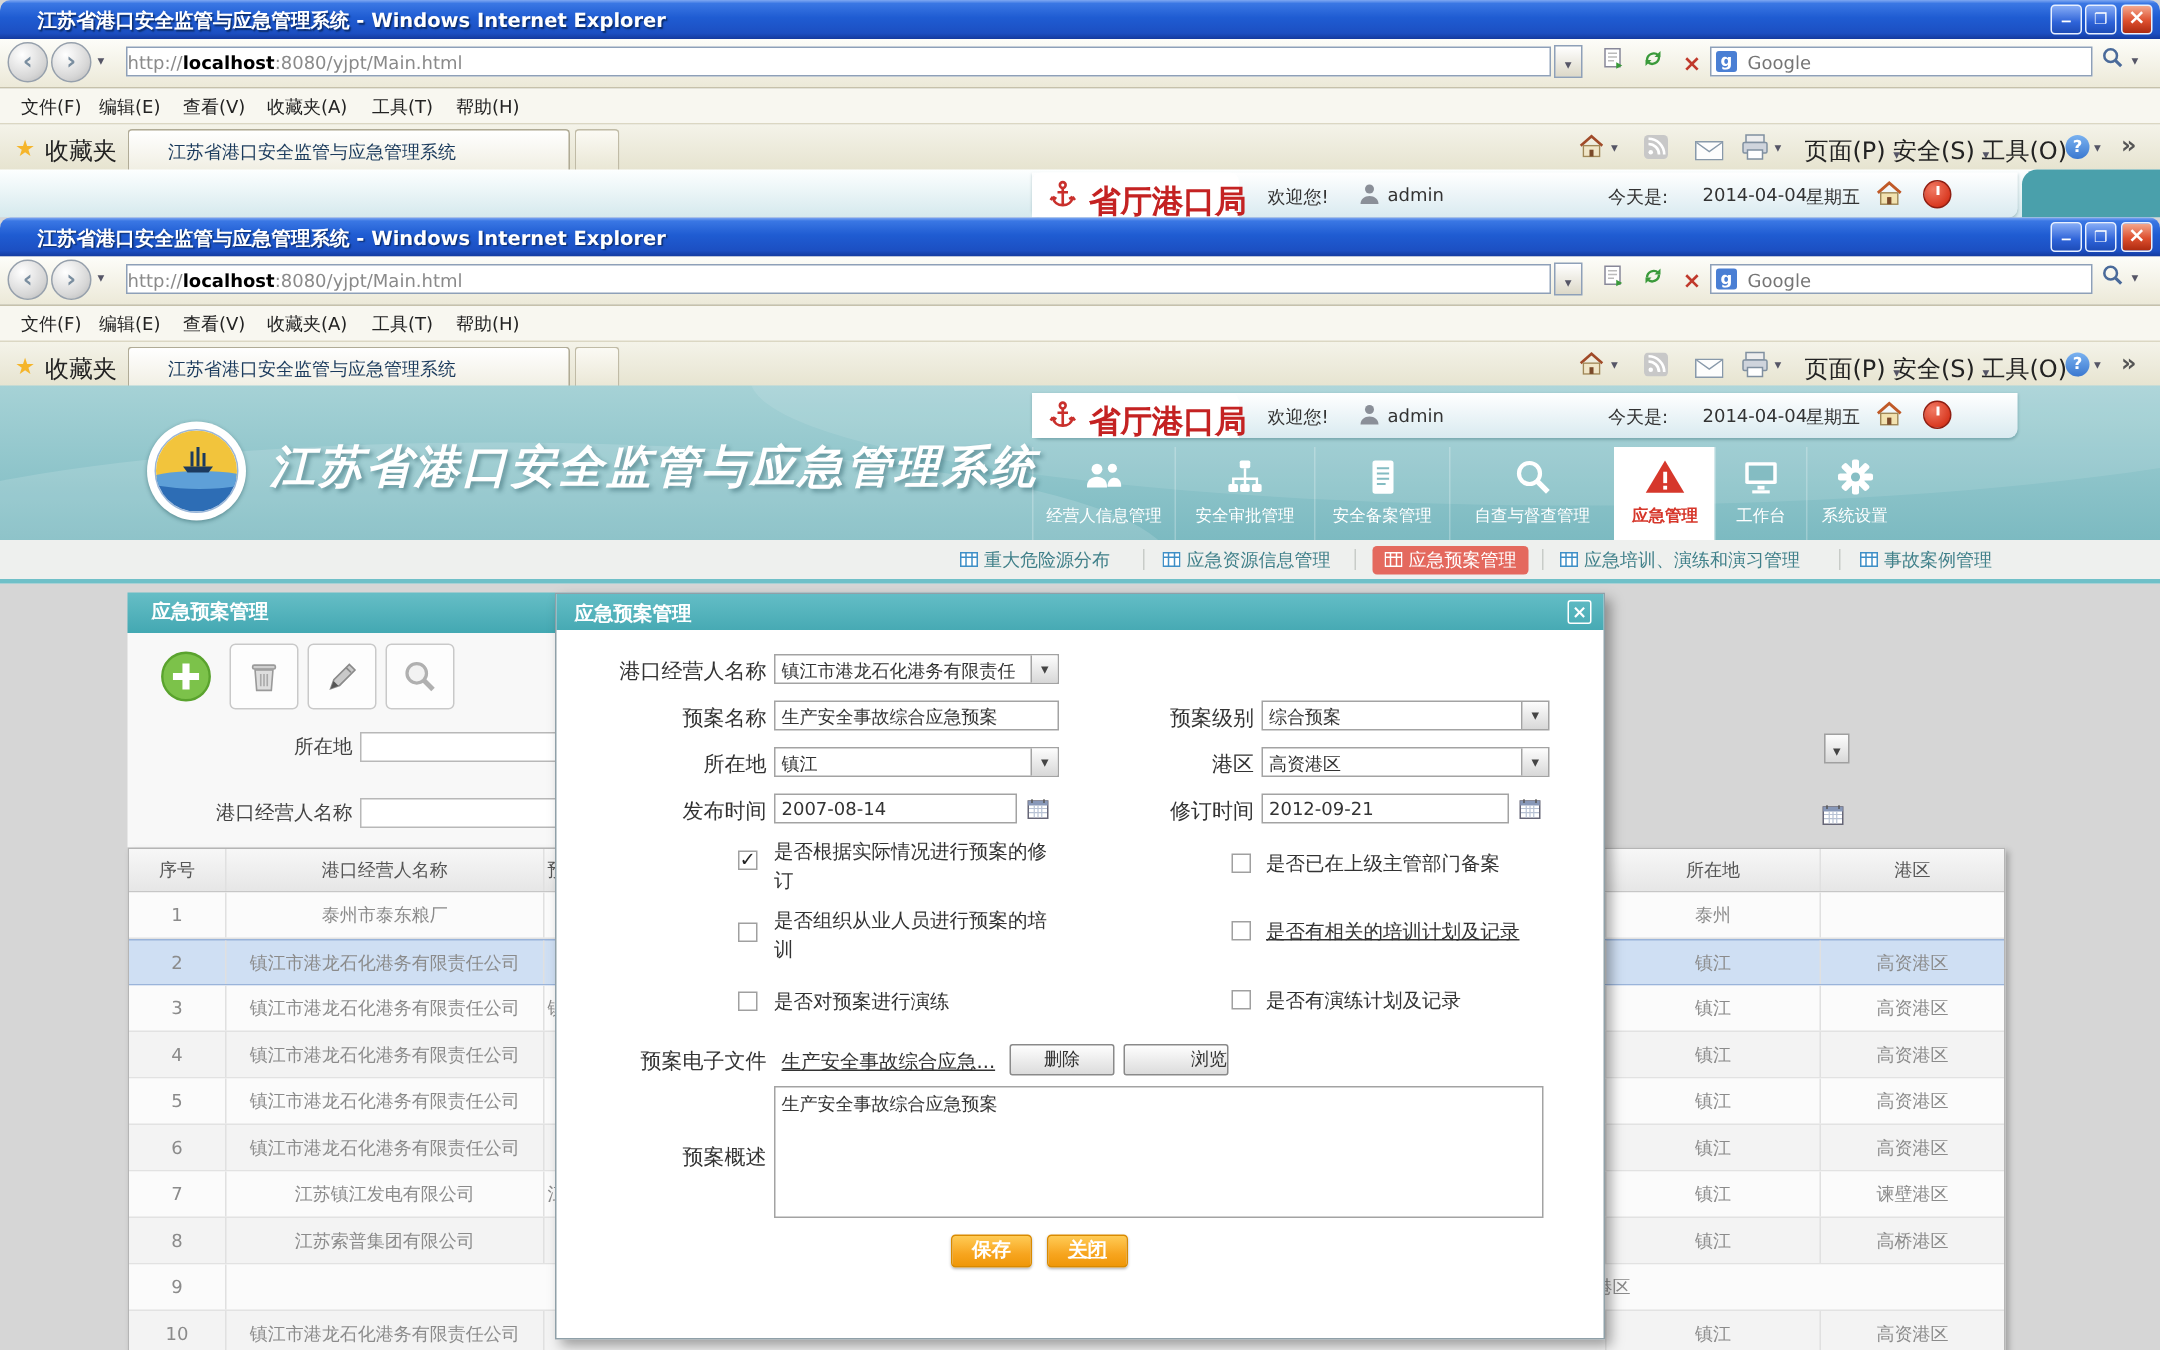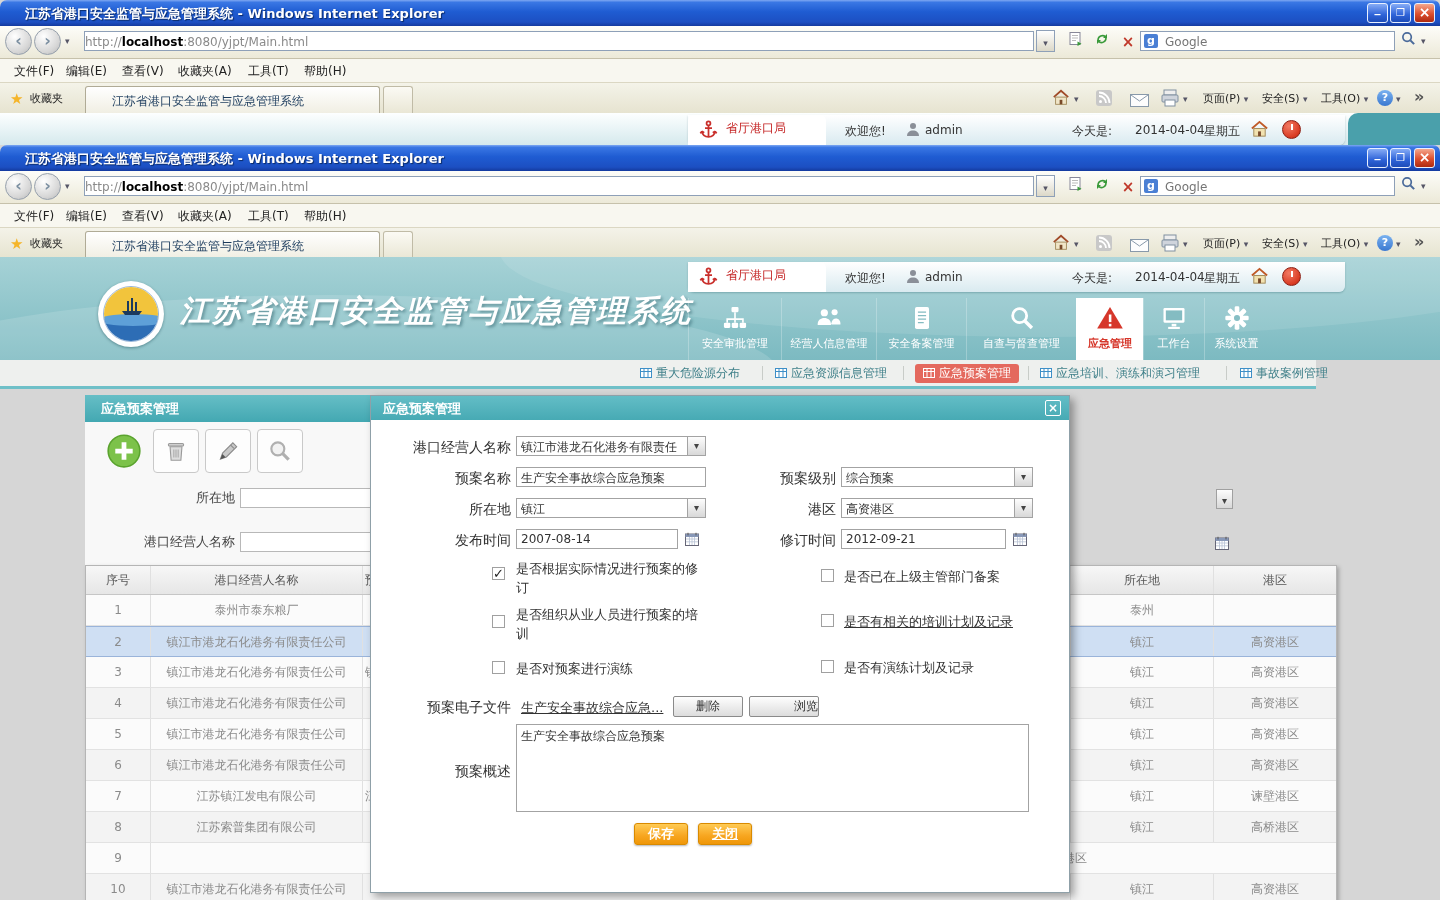--- a/index.html
+++ b/index.html
@@ -39,49 +39,49 @@
   .menu-item{position:absolute;top:4px;font-size:12px;color:#222;}
   .favbar{position:relative;height:31px;background:linear-gradient(#f4f3e9,#e6e3cf);border-bottom:1px solid #a7a390;}
   .star{color:#f4b originally;}
   .star:before{content:"★";color:#f5b52a;font-size:15px;}
   .tab{position:absolute;left:85px;top:3px;width:295px;height:28px;box-sizing:border-box;
       background:linear-gradient(#ffffff,#f0eee2);border:1px solid #b0ab96;border-bottom:none;border-radius:3px 3px 0 0;}
   .tab .ie-e{position:absolute;left:5px;top:5px;}
   .tab-label{position:absolute;left:26px;top:6px;font-size:12px;color:#1a3a5c;white-space:nowrap;}
   .tabstub{position:absolute;left:383px;top:3px;width:30px;height:28px;box-sizing:border-box;
       background:linear-gradient(#fbfaf4,#e9e6d4);border:1px solid #c0bba6;border-bottom:none;border-radius:3px 3px 0 0;}
-  .favtxt{font-size:11px;color:#222;}
+  .favtxt{font-size:16px;color:#222;}
   .rightico{position:absolute;top:6px;}
   .chev:before{content:"»";color:#555;font-weight:bold;}
   
   .sitehead{position:absolute;left:0;width:1440px;background:linear-gradient(#a6d2d6,#7cbac1);overflow:hidden;}
   .wave1{position:absolute;left:-120px;top:38px;width:900px;height:160px;border-radius:50%;background:rgba(255,255,255,.14);}
   .wave2{position:absolute;left:500px;top:-90px;width:1100px;height:170px;border-radius:50%;background:rgba(255,255,255,.10);}
   .bigtitle{position:absolute;left:180px;top:34px;font-size:30px;font-weight:bold;font-style:italic;color:#fff;
       letter-spacing:2px;text-shadow:2px 2px 3px rgba(30,80,90,.45);white-space:nowrap;}
   .logo{position:absolute;left:98px;top:24px;width:66px;height:66px;border-radius:50%;background:#fff;
       box-shadow:0 1px 3px rgba(0,50,60,.4);}
   .logo-in{position:absolute;left:5px;top:5px;width:56px;height:56px;border-radius:50%;overflow:hidden;border:1px solid #9ab6d8;box-sizing:border-box;}
   .logo-top{position:absolute;left:0;top:0;width:100%;height:60%;background:#f2c43c;}
   .logo-bot{position:absolute;left:0;top:60%;width:100%;height:40%;background:#2d6db5;}
   .logo-wave{position:absolute;left:-6px;top:50%;width:70px;height:12px;border-radius:50%;background:#5ea0d8;}
   .welc{position:absolute;height:30px;width:657px;left:688px;
       background:linear-gradient(#ffffff,#d9eaf0);border-radius:0 0 6px 6px;box-shadow:0 1px 2px rgba(0,60,70,.25);}
   .welc-tab{position:absolute;left:0;top:0;width:138px;height:30px;background:#fff;border-radius:6px 6px 0 0;}
-  .orgname{position:absolute;left:38px;top:5px;color:#c42222;font-weight:normal;font-size:12px;white-space:nowrap;}
+  .orgname{position:absolute;left:38px;top:5px;color:#c42222;font-weight:bold;font-size:21px;white-space:nowrap;}
   .welctxt{position:absolute;top:8px;font-size:12px;color:#333;white-space:nowrap;}
   .navrow{position:absolute;left:688px;top:41px;height:62px;display:flex;}
   .navtile{position:relative;height:62px;display:flex;flex-direction:column;align-items:center;justify-content:flex-start;
       padding-top:6px;box-sizing:border-box;border-left:1px solid rgba(255,255,255,.25);}
   .navtile svg{width:28px;height:28px;}
   .navlbl{font-size:11px;color:#fff;margin-top:4px;white-space:nowrap;}
   .navtile.active{background:#fff;}
   .navtile.active .navlbl{color:#d6372b;font-weight:bold;}
   .navtile.dim{opacity:.55;}
-  .subnav{position:absolute;left:0;width:1316px;height:26px;background:#eef0ee;border-bottom:3px solid #6fc0c8;}
+  .subnav{position:absolute;left:0;width:1440px;height:26px;background:#eef0ee;border-bottom:3px solid #6fc0c8;}
   .sub-item{position:absolute;top:4px;height:19px;line-height:19px;font-size:12px;color:#40808a;white-space:nowrap;}
   .sub-item .gi{display:inline-block;vertical-align:-2px;margin-right:4px;}
   .sub-item.active{background:#e4695e;color:#fff;border-radius:3px;padding:0 8px;}
   .sub-sep{position:absolute;top:6px;width:1px;height:14px;background:#c8ccc8;}
   
   .panel-title{position:absolute;height:27px;background:linear-gradient(#66bec6,#43a8b2);
       color:#fff;font-weight:bold;font-size:13px;line-height:27px;padding-left:16px;box-sizing:border-box;}
   .panel-body{position:absolute;background:#f8f8f8;}
   .tool{position:absolute;width:46px;height:44px;background:#fdfdfd;border:1px solid #c9c9c9;border-radius:4px;
       box-sizing:border-box;display:flex;align-items:center;justify-content:center;}
@@ -424,42 +424,42 @@
         <span class="a" style="left:562px;top:5px;">
           <svg width="19" height="19" viewBox="0 0 20 20">
               <path d="M2 9L10 2l8 7" fill="none" stroke="#c05a28" stroke-width="2"></path>
               <rect x="4" y="9" width="12" height="8" fill="#f2e2b0" stroke="#a08858"></rect>
               <rect x="8.5" y="12" width="3" height="5" fill="#7a4a2a"></rect>
             </svg>
         </span>
         <span class="powerico" style="left:594px;top:5px;"></span>
       </div>
       <div class="navrow">
+        <div class="navtile" style="width:95px;">
+          <svg viewBox="0 0 24 24">
+              <g fill="#fff">
+                <circle cx="8" cy="7.5" r="3.1"></circle>
+                <path d="M2.3 17c0-3.1 2.6-5.1 5.7-5.1s5.7 2 5.7 5.1v1H2.3z"></path>
+                <circle cx="16.8" cy="7" r="2.6"></circle>
+                <path d="M14 16.6c.4-2.7 2-4.2 4-4.2 2.2 0 3.8 1.8 3.8 4.4v.8H14z"></path>
+              </g>
+            </svg>
+          <span class="navlbl">经营人信息管理</span>
+        </div>
         <div class="navtile" style="width:93px;">
           <svg viewBox="0 0 24 24">
               <g fill="#fff">
                 <rect x="9" y="2.5" width="6" height="4.5" rx="1"></rect>
                 <rect x="2.5" y="16" width="5.5" height="4.5" rx="1"></rect>
                 <rect x="9.2" y="16" width="5.5" height="4.5" rx="1"></rect>
                 <rect x="16" y="16" width="5.5" height="4.5" rx="1"></rect>
               </g>
               <path d="M12 7v4M12 11v5M5.3 16v-3h13.5v3" stroke="#fff" stroke-width="1.4" fill="none"></path>
             </svg>
           <span class="navlbl">安全审批管理</span>
-        </div>
-        <div class="navtile" style="width:95px;">
-          <svg viewBox="0 0 24 24">
-              <g fill="#fff">
-                <circle cx="8" cy="7.5" r="3.1"></circle>
-                <path d="M2.3 17c0-3.1 2.6-5.1 5.7-5.1s5.7 2 5.7 5.1v1H2.3z"></path>
-                <circle cx="16.8" cy="7" r="2.6"></circle>
-                <path d="M14 16.6c.4-2.7 2-4.2 4-4.2 2.2 0 3.8 1.8 3.8 4.4v.8H14z"></path>
-              </g>
-            </svg>
-          <span class="navlbl">经营人信息管理</span>
         </div>
         <div class="navtile" style="width:90px;">
           <svg viewBox="0 0 24 24">
               <rect x="6" y="2.5" width="12" height="19" rx="1.5" fill="#fff"></rect>
               <path d="M8.5 7h7M8.5 10h7M8.5 13h7M8.5 16h5" stroke="#84bcc2" stroke-width="1.2"></path>
             </svg>
           <span class="navlbl">安全备案管理</span>
         </div>
         <div class="navtile" style="width:110px;">
           <svg viewBox="0 0 24 24">

